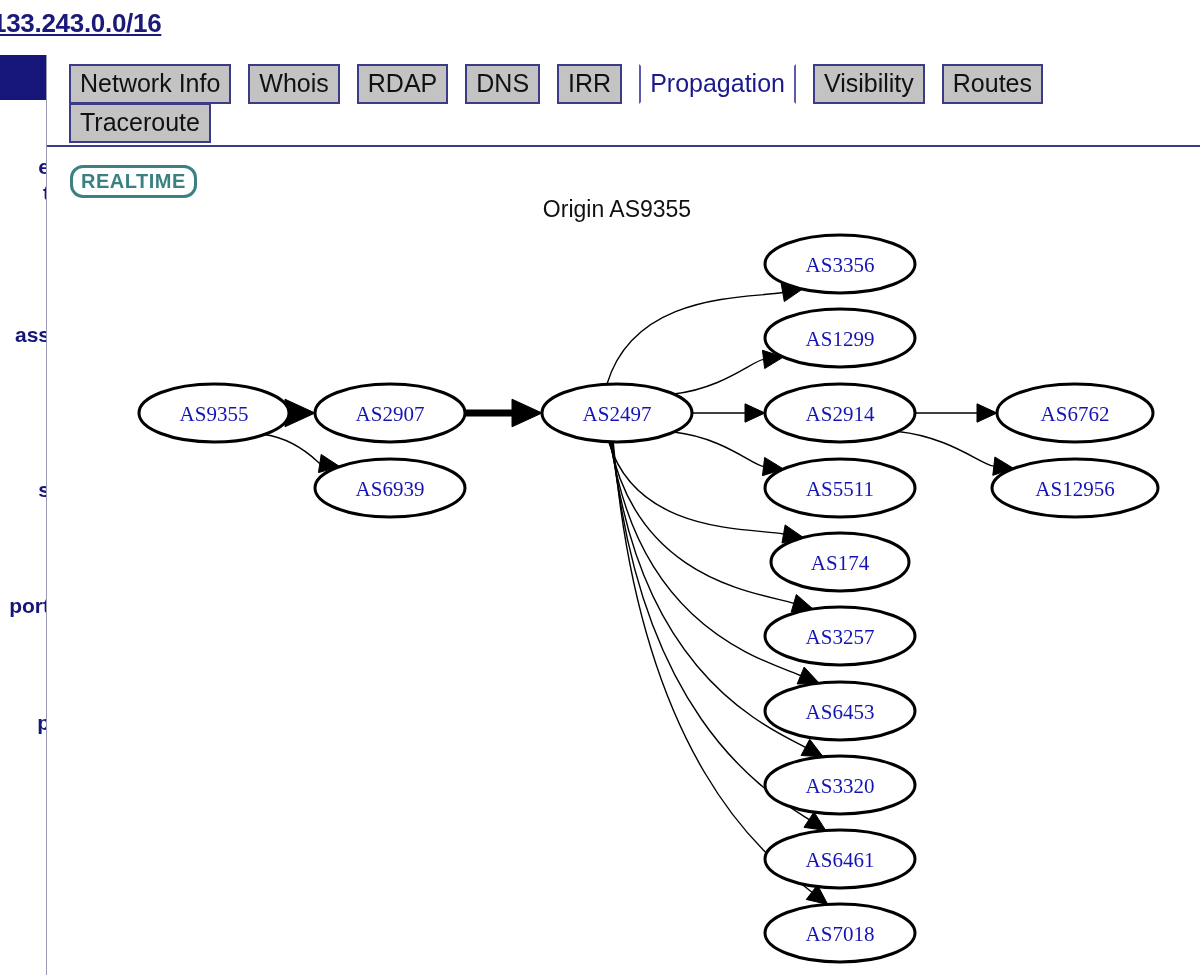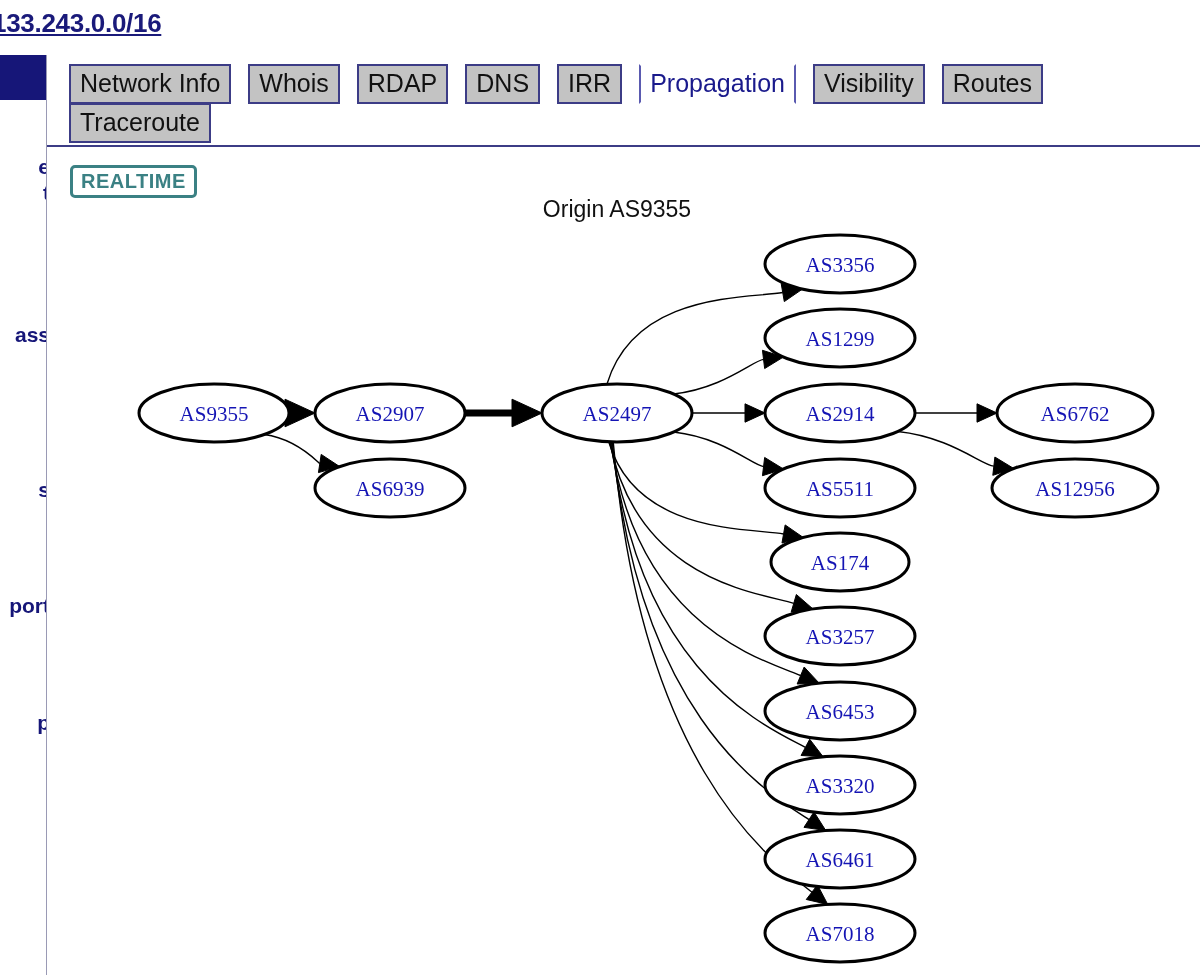--- a/index.html
+++ b/index.html
@@ -114,21 +114,21 @@
     height: 828px;
     background: #ffffff;
     overflow: hidden;
   }
 
   #realtime-badge {
     position: absolute;
     left: 22px;
     top: 18px;
     border: 3px solid #3b8184;
-    border-radius: 5px;
+    border-radius: 13px;
     color: #3b8184;
     font-size: 20px;
     font-weight: bold;
     letter-spacing: 0.5px;
     padding: 2px 8px 3px 8px;
     line-height: 22px;
     font-family: "Liberation Sans", sans-serif;
     cursor: pointer;
   }
 

